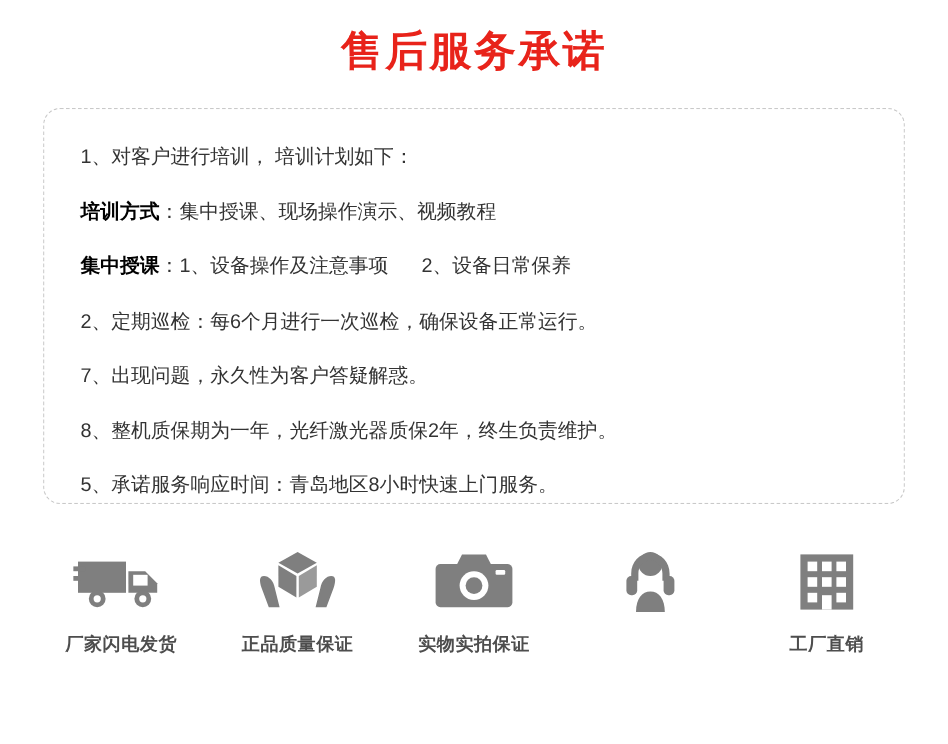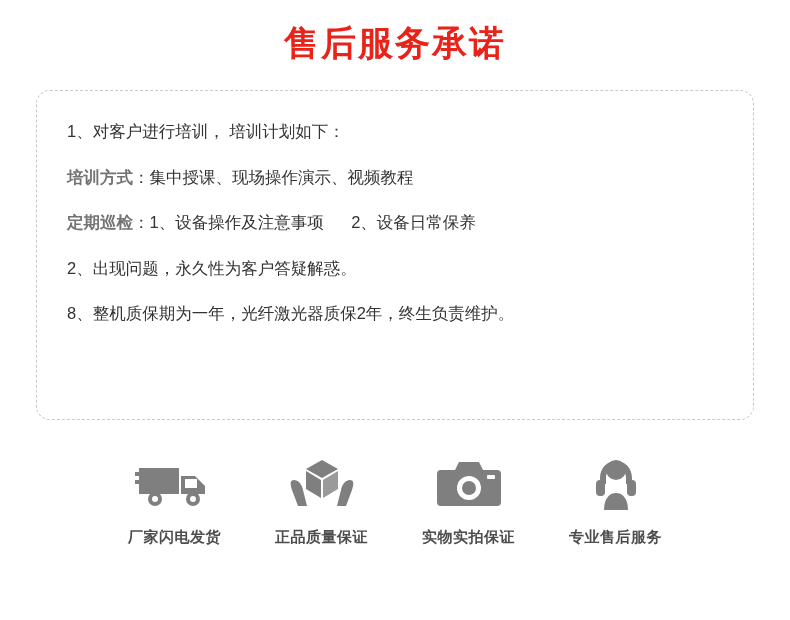--- a/index.html
+++ b/index.html
@@ -40,21 +40,21 @@
   }
   .line {
     font-size: 16.5px;
     color: #333333;
     line-height: 1.55;
     margin: 0 0 20px 0;
     white-space: pre;
   }
   .line .lbl {
     font-weight: bold;
-    color: #737373;
+    color: #000000;
   }
   .icons {
     position: absolute;
     left: 0;
     top: 448px;
     width: 790px;
     display: flex;
     justify-content: center;
     align-items: flex-start;
     gap: 16px;
@@ -83,23 +83,25 @@
 </head>
 <body>
 
 <div class="page">
 
   <div class="title">售后服务承诺</div>
 
   <div class="panel">
     <div class="line">1、对客户进行培训， 培训计划如下：</div>
     <div class="line"><span class="lbl">培训方式</span><span>：集中授课、现场操作演示、视频教程</span></div>
-    <div class="line"><span class="lbl">定期巡检</span><span>：1、设备操作及注意事项      2、设备日常保养</span></div>
-    <div class="line">2、出现问题，永久性为客户答疑解惑。</div>
+    <div class="line"><span class="lbl">集中授课</span><span>：1、设备操作及注意事项      2、设备日常保养</span></div>
+    <div class="line">2、定期巡检：每6个月进行一次巡检，确保设备正常运行。</div>
+    <div class="line">7、出现问题，永久性为客户答疑解惑。</div>
     <div class="line">8、整机质保期为一年，光纤激光器质保2年，终生负责维护。</div>
+    <div class="line">5、承诺服务响应时间：青岛地区8小时快速上门服务。</div>
   </div>
 
   <div class="icons">
 
     <div class="icon-cell">
       <div class="icon-glyph">
         <svg width="80" height="60" viewBox="0 0 80 60">
           <rect x="4" y="14" width="40" height="26" fill="#7f7f7f"></rect>
           <path d="M46 22 L60 22 L70 32 L70 40 L46 40 Z" fill="#7f7f7f"></path>
           <rect x="50" y="25" width="12" height="9" fill="#ffffff"></rect>
@@ -143,18 +145,34 @@
     <div class="icon-cell">
       <div class="icon-glyph">
         <svg width="80" height="60" viewBox="0 0 80 60">
           <circle cx="40" cy="16" r="10" fill="#7f7f7f"></circle>
           <path d="M24 24 C24 14 31 7 40 7 C49 7 56 14 56 24 L56 30 L50 30 L50 24 C50 18 46 13 40 13 C34 13 30 18 30 24 L30 30 L24 30 Z" fill="#7f7f7f"></path>
           <rect x="20" y="26" width="9" height="16" rx="4" fill="#7f7f7f"></rect>
           <rect x="51" y="26" width="9" height="16" rx="4" fill="#7f7f7f"></rect>
           <path d="M28 56 C28 45 33 39 40 39 C47 39 52 45 52 56 Z" fill="#7f7f7f"></path>
         </svg>
       </div>
-      <div class="icon-label">专业售后服务</div>
     </div>
 
+    <div class="icon-cell">
+      <div class="icon-glyph">
+        <svg width="80" height="60" viewBox="0 0 80 60">
+          <rect x="18" y="8" width="44" height="46" fill="#7f7f7f"></rect>
+          <rect x="24" y="14" width="8" height="8" fill="#ffffff"></rect>
+          <rect x="36" y="14" width="8" height="8" fill="#ffffff"></rect>
+          <rect x="48" y="14" width="8" height="8" fill="#ffffff"></rect>
+          <rect x="24" y="27" width="8" height="8" fill="#ffffff"></rect>
+          <rect x="36" y="27" width="8" height="8" fill="#ffffff"></rect>
+          <rect x="48" y="27" width="8" height="8" fill="#ffffff"></rect>
+          <rect x="24" y="40" width="8" height="8" fill="#ffffff"></rect>
+          <rect x="48" y="40" width="8" height="8" fill="#ffffff"></rect>
+          <rect x="36" y="42" width="8" height="12" fill="#ffffff"></rect>
+        </svg>
+      </div>
+      <div class="icon-label">工厂直销</div>
+    </div>
 
   </div>
 </div>
 
 </body></html>

